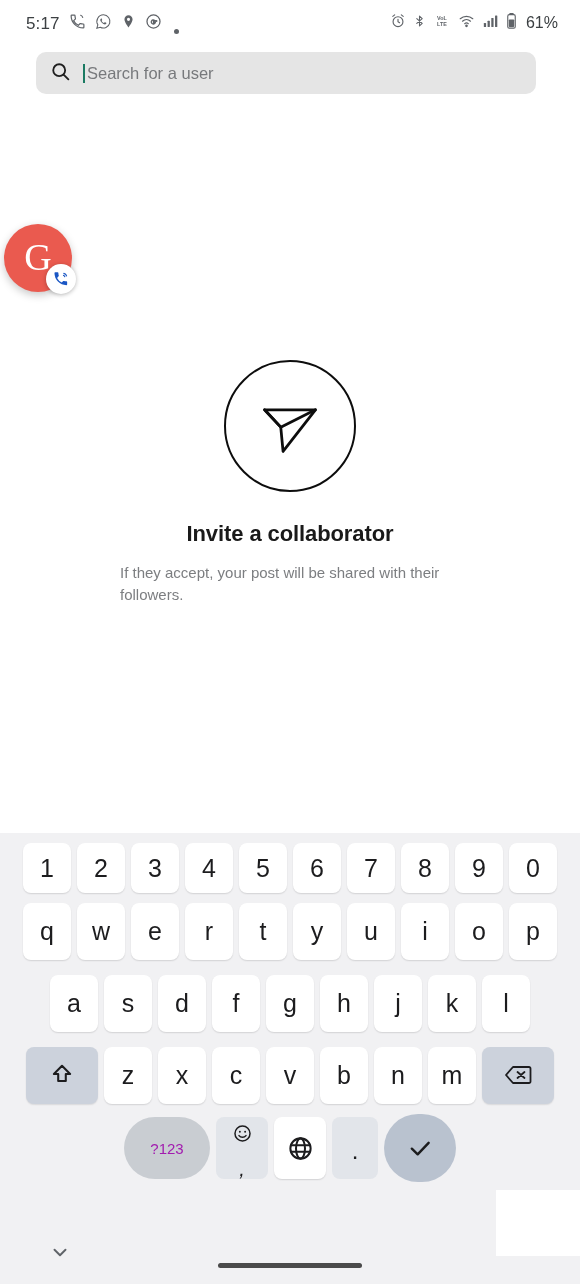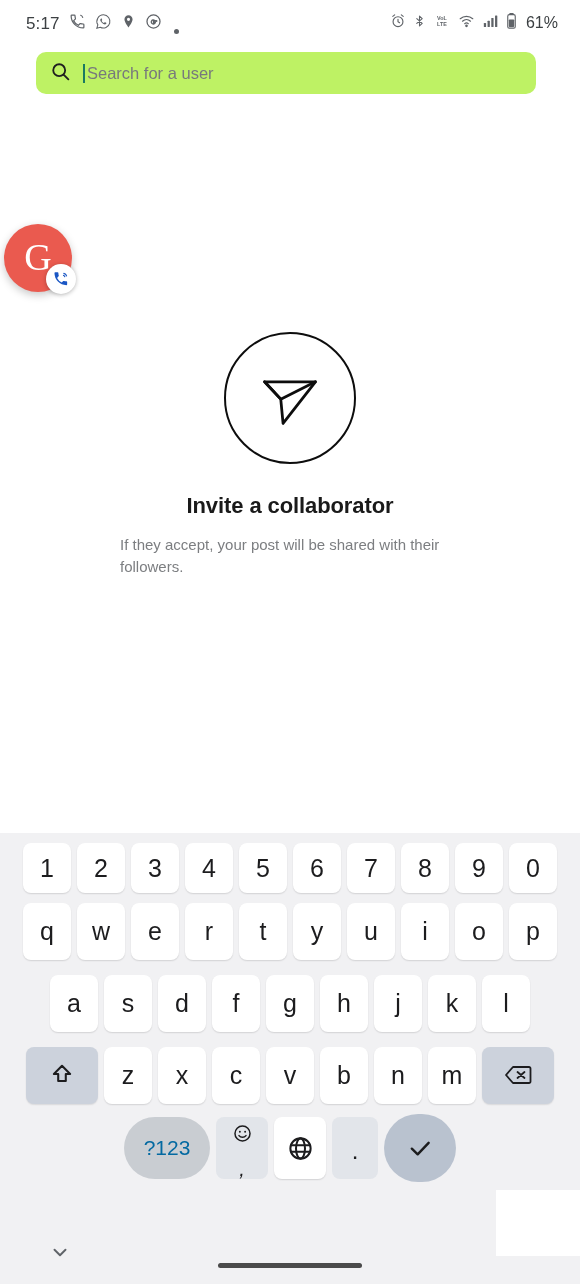--- a/index.html
+++ b/index.html
@@ -64,21 +64,21 @@
   
   .search-wrap {
     position: absolute;
     top: 52px; left: 36px;
     width: 500px;
     height: 42px;
   }
   .search-bar {
     width: 100%;
     height: 42px;
-    background: #bef264;
+    background: #e5e5e5;
     border-radius: 10px;
     display: flex;
     align-items: center;
     padding: 0 14px;
   }
   .search-icon { flex: 0 0 auto; margin-right: 12px; }
   .caret {
     width: 2px;
     height: 19px;
     background: #1a7a62;
@@ -127,21 +127,21 @@
     background: #ffffff;
     display: flex;
     align-items: center;
     justify-content: center;
     box-shadow: 0 1px 4px rgba(0,0,0,0.28);
   }
 
   
   .empty-state {
     position: absolute;
-    top: 332px; left: 0;
+    top: 360px; left: 0;
     width: 580px;
     display: flex;
     flex-direction: column;
     align-items: center;
   }
   .send-circle {
     width: 132px;
     height: 132px;
     border-radius: 50%;
     border: 2.2px solid #0d0d0d;
@@ -202,22 +202,22 @@
   .key.mod  { background: #ccd2dc; box-shadow: 0 1px 1.5px rgba(0,0,0,0.10); }
   .key.shift    { width: 72px; height: 57px; }
   .key.backsp   { width: 72px; height: 57px; }
 
   .row-a-pad { width: 30px; flex: 0 0 auto; }
 
   .key.sym123 {
     width: 86px; height: 62px;
     border-radius: 31px;
     background: #c9cdd2;
-    font-size: 21px;
-    color: #0369a1;
+    font-size: 15px;
+    color: #a21caf;
     box-shadow: none;
   }
   .key.emoji {
     width: 52px; height: 62px;
     background: #e2e5ea;
     flex-direction: column;
     box-shadow: none;
     padding: 6px 0 4px;
     justify-content: space-between;
   }

